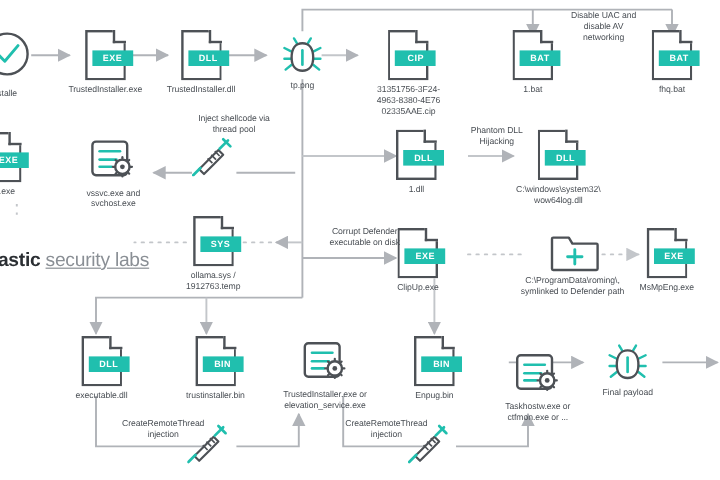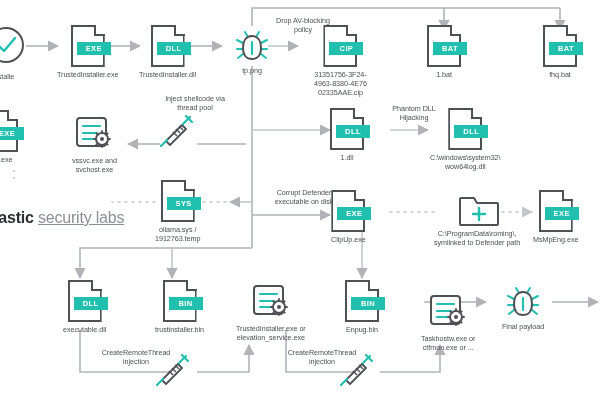--- a/index.html
+++ b/index.html
@@ -462,22 +462,23 @@
             <path d="M16,16 L20,20"></path>
             <path d="M19,13 L23,17"></path>
         </g>
         <path d="M23,11 L30,4" stroke="#20bfae" stroke-width="2.2" stroke-linecap="round"></path>
         <path d="M26,3 L32,9" stroke="#20bfae" stroke-width="2.2" stroke-linecap="round"></path>
         <path d="M7,27 L1,33" stroke="#20bfae" stroke-width="2.2" stroke-linecap="round"></path>
       </svg>
     </div>
   </div>
 
-  <div class="edgelabel" style="left:259px;top:16px;width:88px;">Drop AV-blocking
-policy</div>
+  <div class="edgelabel" style="left:455px;top:8px;width:96px;">Disable UAC and
+disable AV
+networking</div>
   <div class="edgelabel" style="left:372px;top:104px;width:84px;">Phantom DLL
 Hijacking</div>
   <div class="edgelabel" style="left:140px;top:94px;width:110px;">Inject shellcode via
 thread pool</div>
   <div class="edgelabel" style="left:256px;top:188px;width:96px;">Corrupt Defender
 executable on disk</div>
   <div class="edgelabel" style="left:84px;top:348px;width:104px;">CreateRemoteThread
 injection</div>
   <div class="edgelabel" style="left:270px;top:348px;width:104px;">CreateRemoteThread
 injection</div>

